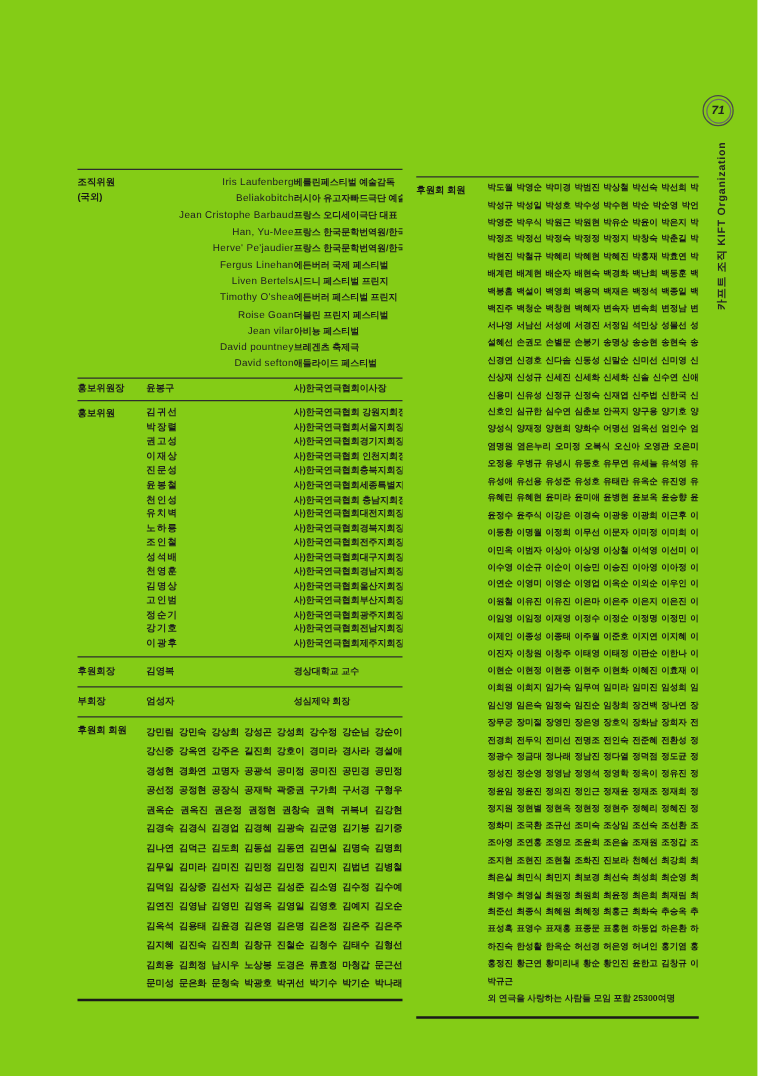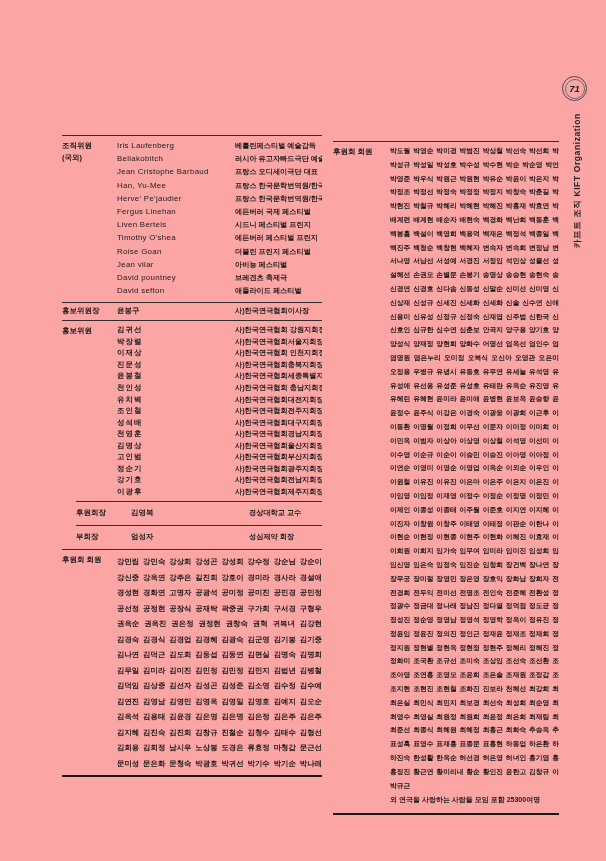--- a/index.html
+++ b/index.html
@@ -1,40 +1,40 @@
 <!DOCTYPE html>
 <html><head>
 <meta charset="utf-8">
 <style>
   html,body{margin:0;padding:0;background:#ffffff;}
-  .page{position:relative;width:606px;height:861px;background:#fca5a5;overflow:hidden;
+  .page{position:relative;width:606px;height:861px;background:#84cc16;overflow:hidden;
         font-family:"Liberation Sans","DejaVu Sans",sans-serif;color:#1d1d1d;}
   
   .pagenum{position:absolute;left:562px;top:76px;width:23px;height:23px;border:1.5px solid #4a4a4a;
            border-radius:50%;display:flex;align-items:center;justify-content:center;}
   .pagenum::after{content:"";position:absolute;inset:1.5px;border:1px solid #6a6a6a;border-radius:50%;}
   .pagenum span{font-size:9.5px;font-weight:700;color:#222;font-style:italic;}
   
   .side-label{position:absolute;top:248px;left:572px;transform:rotate(-90deg);transform-origin:0 0;
               white-space:nowrap;font-size:8.5px;font-weight:600;letter-spacing:.6px;color:#242424;}
   
   .ltable{position:absolute;left:62px;top:135px;width:260px;}
   .rtable{position:absolute;left:333px;top:141px;width:226px;}
   .sec{position:relative;border-top:1px solid #2e2e2e;}
   .seclabel{position:absolute;left:0;top:4px;font-size:7.5px;font-weight:700;line-height:12px;color:#161616;}
   .seclabel div{white-space:nowrap;}
   
   .org{padding:3px 0 5px;}
   .org-rows{margin-left:55px;}
   .pair-row{display:grid;grid-template-columns:118px 1fr;line-height:13.2px;height:13.2px;overflow:hidden;}
-  .org .nm{font-size:7.9px;font-weight:500;letter-spacing:.3px;color:#202020;}
+  .org .nm{font-size:7.9px;font-weight:500;letter-spacing:.3px;color:#202020;text-align:right;}
   .ds{font-size:7.2px;font-weight:600;color:#1b1b1b;white-space:nowrap;}
   
   .chairrow{display:grid;grid-template-columns:55px 118px 1fr;padding:3px 0 4px;}
-  .chairrow.tall{padding:6px 0 7px;margin-left:14px;}
+  .chairrow.tall{padding:6px 0 7px;}
   .chairrow .clabel{font-size:7.5px;font-weight:700;}
   .chairrow .nm{font-size:7.5px;font-weight:700;}
   .chairrow .ds{font-size:7.2px;}
   
   .pr{padding:3px 0 4px;}
   .pr-rows{margin-left:55px;}
   .pr .pair-row{line-height:11.55px;height:11.55px;}
   .pr .nm{font-size:7.5px;font-weight:700;letter-spacing:1px;}
   
   .dense{padding:4px 0 4px;border-bottom:2px solid #1a1a1a;}
@@ -127,38 +127,46 @@
       <div class="pr-rows">
           <div class="pair-row">
             <span class="nm">김귀선</span>
             <span class="ds">사)한국연극협회 강원지회장</span>
           </div>
           <div class="pair-row">
             <span class="nm">박장렬</span>
             <span class="ds">사)한국연극협회서울지회장</span>
           </div>
           <div class="pair-row">
+            <span class="nm">권고성</span>
+            <span class="ds">사)한국연극협회경기지회장</span>
+          </div>
+          <div class="pair-row">
             <span class="nm">이재상</span>
             <span class="ds">사)한국연극협회 인천지회장</span>
           </div>
           <div class="pair-row">
             <span class="nm">진문성</span>
             <span class="ds">사)한국연극협회충북지회장</span>
           </div>
           <div class="pair-row">
             <span class="nm">윤봉철</span>
             <span class="ds">사)한국연극협회세종특별자치시지회장</span>
           </div>
           <div class="pair-row">
             <span class="nm">천인성</span>
             <span class="ds">사)한국연극협회 충남지회장</span>
           </div>
           <div class="pair-row">
             <span class="nm">유치벽</span>
             <span class="ds">사)한국연극협회대전지회장</span>
+          </div>
+          <div class="pair-row">
+            <span class="nm">노하룡</span>
+            <span class="ds">사)한국연극협회경북지회장</span>
           </div>
           <div class="pair-row">
             <span class="nm">조인철</span>
             <span class="ds">사)한국연극협회전주지회장</span>
           </div>
           <div class="pair-row">
             <span class="nm">성석배</span>
             <span class="ds">사)한국연극협회대구지회장</span>
           </div>
           <div class="pair-row">

